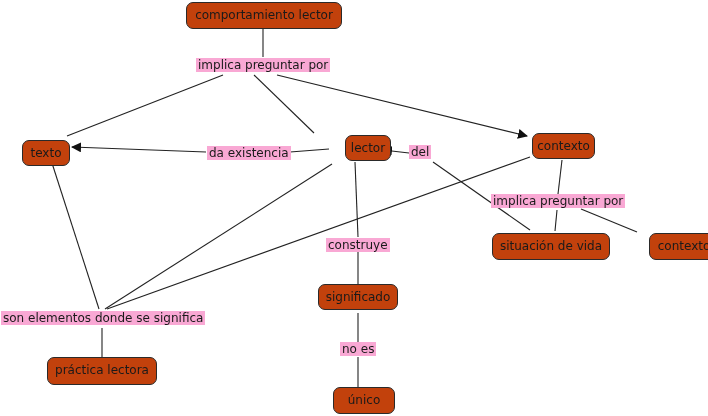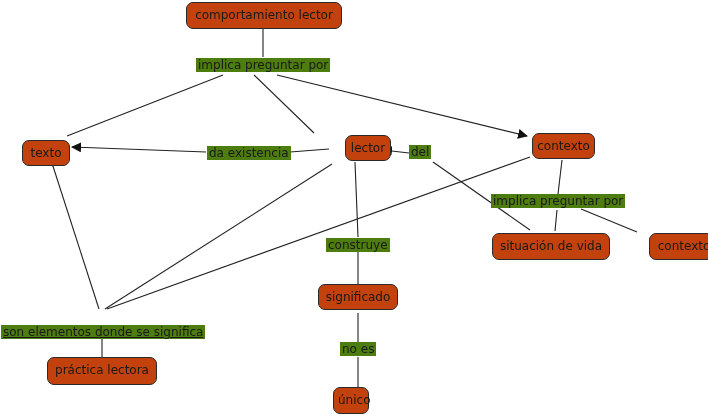--- a/index.html
+++ b/index.html
@@ -2,21 +2,21 @@
 <html><head>
 <meta charset="utf-8">
 <style>
   html, body { margin: 0; padding: 0; background: #ffffff; }
   body { width: 708px; height: 416px; position: relative; overflow: hidden;
          font-family: "DejaVu Sans", sans-serif; font-size: 12px; color: #1a1a1a; }
   svg.links { position: absolute; left: 0; top: 0; width: 708px; height: 416px; }
   .concept { position: absolute; box-sizing: border-box; height: 26px; line-height: 24px;
              padding: 0 4px; background: #c2410c; border: 1px solid #2a2a2a;
              border-radius: 7px; text-align: center; white-space: nowrap; }
-  .phrase { position: absolute; background: #4d7c0f; line-height: 14px; padding: 0 2px;
+  .phrase { position: absolute; background: #f9a8d4; line-height: 14px; padding: 0 2px;
             white-space: nowrap; }
 </style>
 </head>
 <body>
 
 <svg class="links" viewBox="0 0 708 416">
   <defs>
     <marker id="arr" markerWidth="10" markerHeight="10" refX="9" refY="5" orient="auto" markerUnits="userSpaceOnUse">
       <path d="M0,0 L10,5 L0,10 z" fill="#111"></path>
     </marker>
@@ -45,21 +45,21 @@
 </svg>
 
 <div class="concept" style="left:186px; top:2px; width:156px; height:27px;">comportamiento lector</div>
 <div class="concept" style="left:22px; top:140px; width:48px;">texto</div>
 <div class="concept" style="left:329px; top:135px; width:46px;margin-left:16px;">lector</div>
 <div class="concept" style="left:532px; top:133px; width:63px;">contexto</div>
 <div class="concept" style="left:492px; top:233px; width:118px; height:27px;">situación de vida</div>
 <div class="concept" style="left:637px; top:233px; width:70px; height:27px;margin-left:12px;">contexto</div>
 <div class="concept" style="left:318px; top:284px; width:80px;">significado</div>
 <div class="concept" style="left:47px; top:357px; width:110px; height:28px;">práctica lectora</div>
-<div class="concept" style="left:333px; top:387px; width:36px; height:27px;">único</div>
+<div class="concept" style="left:333px; top:387px; width:62px; height:27px;">único</div>
 
 <div class="phrase" style="left:196px; top:58px;">implica preguntar por</div>
 <div class="phrase" style="left:207px; top:146px;">da existencia</div>
 <div class="phrase" style="left:409px; top:145px;">del</div>
 <div class="phrase" style="left:491px; top:194px;">implica preguntar por</div>
 <div class="phrase" style="left:326px; top:238px;">construye</div>
-<div class="phrase" style="left:1px; top:325px;text-decoration:underline;">son elementos donde se significa</div>
+<div class="phrase" style="left:1px; top:311px;">son elementos donde se significa</div>
 <div class="phrase" style="left:340px; top:342px;">no es</div>
 
 </body></html>

